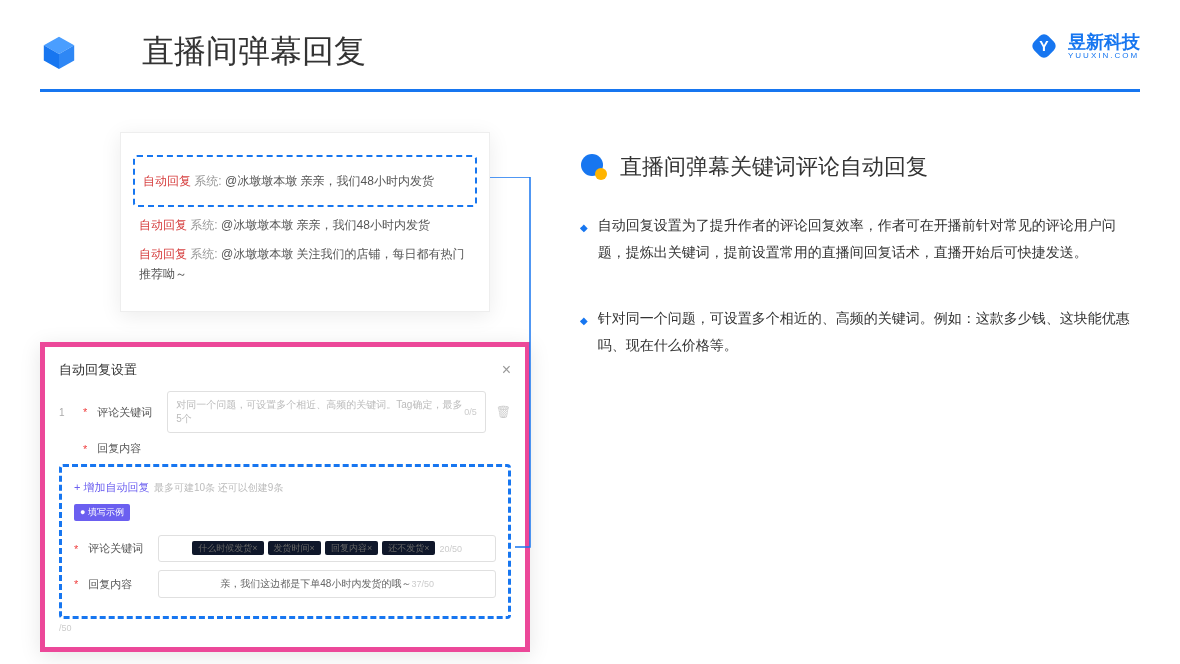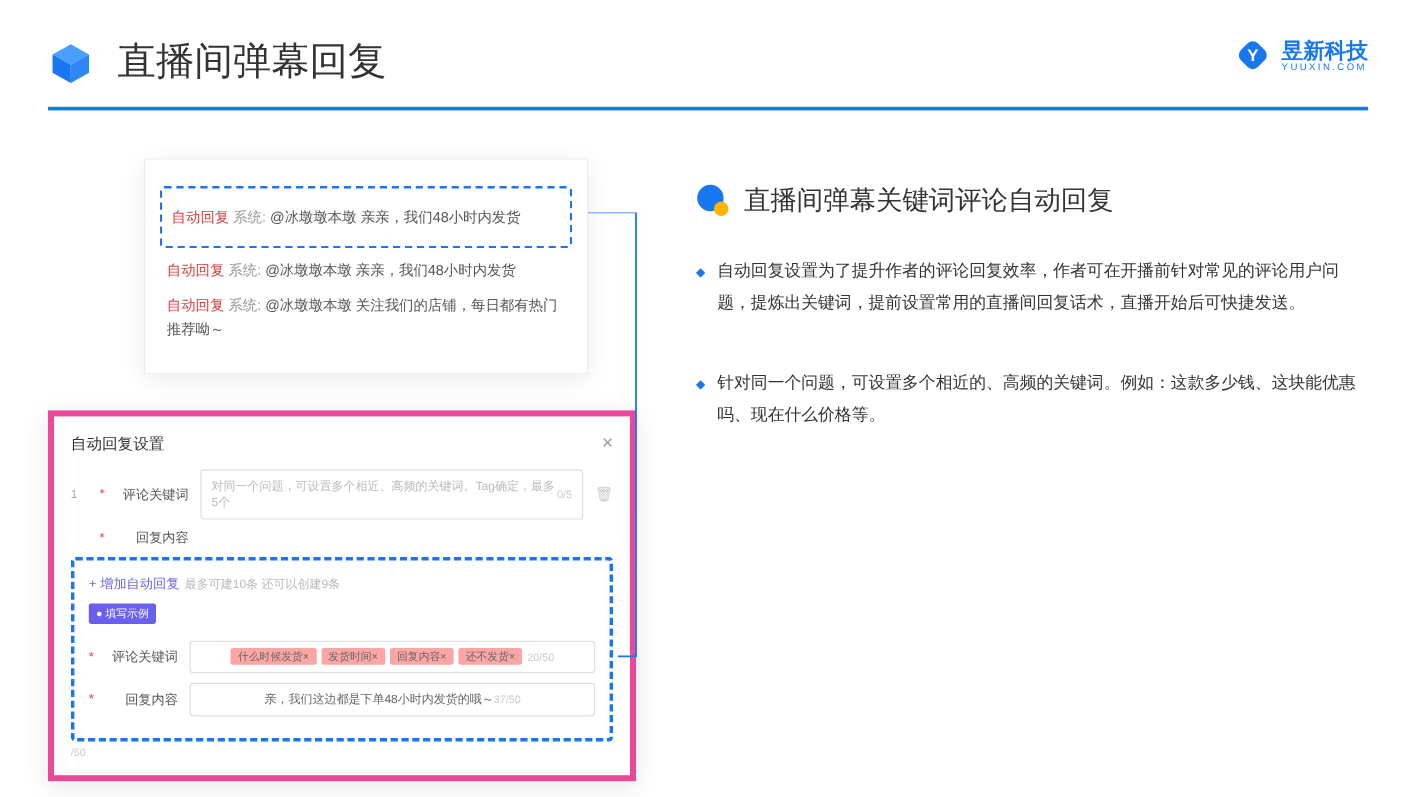--- a/index.html
+++ b/index.html
@@ -1,19 +1,19 @@
 <!DOCTYPE html>
 <html><head>
 <meta charset="utf-8">
 <style>
 * { margin:0; padding:0; box-sizing:border-box; }
 body { width:1180px; height:664px; background:#fff; font-family:"Microsoft YaHei","PingFang SC",sans-serif; color:#333; position:relative; overflow:hidden; }
 .header { display:flex; align-items:center; padding:30px 40px 15px 40px; }
 .logo-cube { width:38px; height:38px; margin-right:20px; }
-.title { font-size:32px; font-weight:500; color:#333; }
+.title { font-size:32px; font-weight:500; color:#333;margin-left:44px; }
 .brand { position:absolute; right:40px; top:30px; display:flex; align-items:center; }
 .brand-icon { width:32px; height:32px; margin-right:8px; }
 .brand-text { color:#1776f0; font-size:18px; font-weight:600; line-height:1; }
 .brand-sub { color:#1776f0; font-size:8px; letter-spacing:2px; }
 .divider { height:3px; background:#1776f0; margin:0 40px 40px 40px; }
 .content { display:flex; padding:0 40px; gap:40px; }
 .left { flex:0 0 500px; position:relative; }
 .right { flex:1; padding-top:20px; }
 
 .card-stack { position:relative; height:470px; }
@@ -25,29 +25,29 @@
 .msg .tag { color:#d63e3e; }
 .msg .sys { color:#999; }
 .highlight-box { border:2px dashed #1776f0; border-radius:4px; padding:6px 8px; margin:4px -6px; }
 
 .card2 { position:absolute; top:210px; left:0; width:490px; background:#fff; border:5px solid #ec4899; box-shadow:0 4px 20px rgba(0,0,0,0.1); padding:14px; }
 .modal-head { display:flex; justify-content:space-between; align-items:center; font-size:13px; font-weight:500; margin-bottom:12px; }
 .close { color:#999; font-size:16px; }
 .form-row { display:flex; align-items:center; gap:10px; margin:8px 0; font-size:11px; }
 .row-num { width:14px; color:#aaa; font-size:10px; }
 .req { color:#f04040; }
-.fld-lbl { width:60px; color:#555; text-align:right; }
+.fld-lbl { width:60px; color:#555; }
 .fld-input { flex:1; border:1px solid #e0e0e0; border-radius:3px; padding:6px 8px; font-size:10px; color:#bbb; display:flex; justify-content:center; align-items:center; }
 .cnt { color:#ccc; font-size:9px; }
 .trash { color:#ccc; font-size:12px; }
 .add-link { color:#6b5ff0; font-size:11px; margin:8px 0 4px 24px; }
 .add-hint { color:#bbb; font-size:10px; }
 .example-box { border:3px dashed #1776f0; border-radius:4px; padding:10px 12px; margin-top:6px; }
 .ex-badge { background:#6b5ff0; color:#fff; font-size:9px; padding:2px 6px; border-radius:2px; display:inline-block; margin-bottom:6px; }
-.tag-chip { background:#fca5a5; border-radius:2px; padding:2px 6px; font-size:9px; color:#666; margin-right:4px; }
+.tag-chip { background:#0f172a; border-radius:2px; padding:2px 6px; font-size:9px; color:#666; margin-right:4px; }
 
 .section-head { display:flex; align-items:center; gap:12px; margin-bottom:30px; }
 .dot-icon { position:relative; width:28px; height:28px; }
 .section-title { font-size:22px; color:#333; font-weight:500; }
 .bullet-item { display:flex; gap:10px; margin-bottom:40px; font-size:14px; line-height:1.9; color:#333; }
 .diamond { color:#1776f0; font-size:10px; margin-top:6px; }
 </style>
 </head>
 <body>
 

